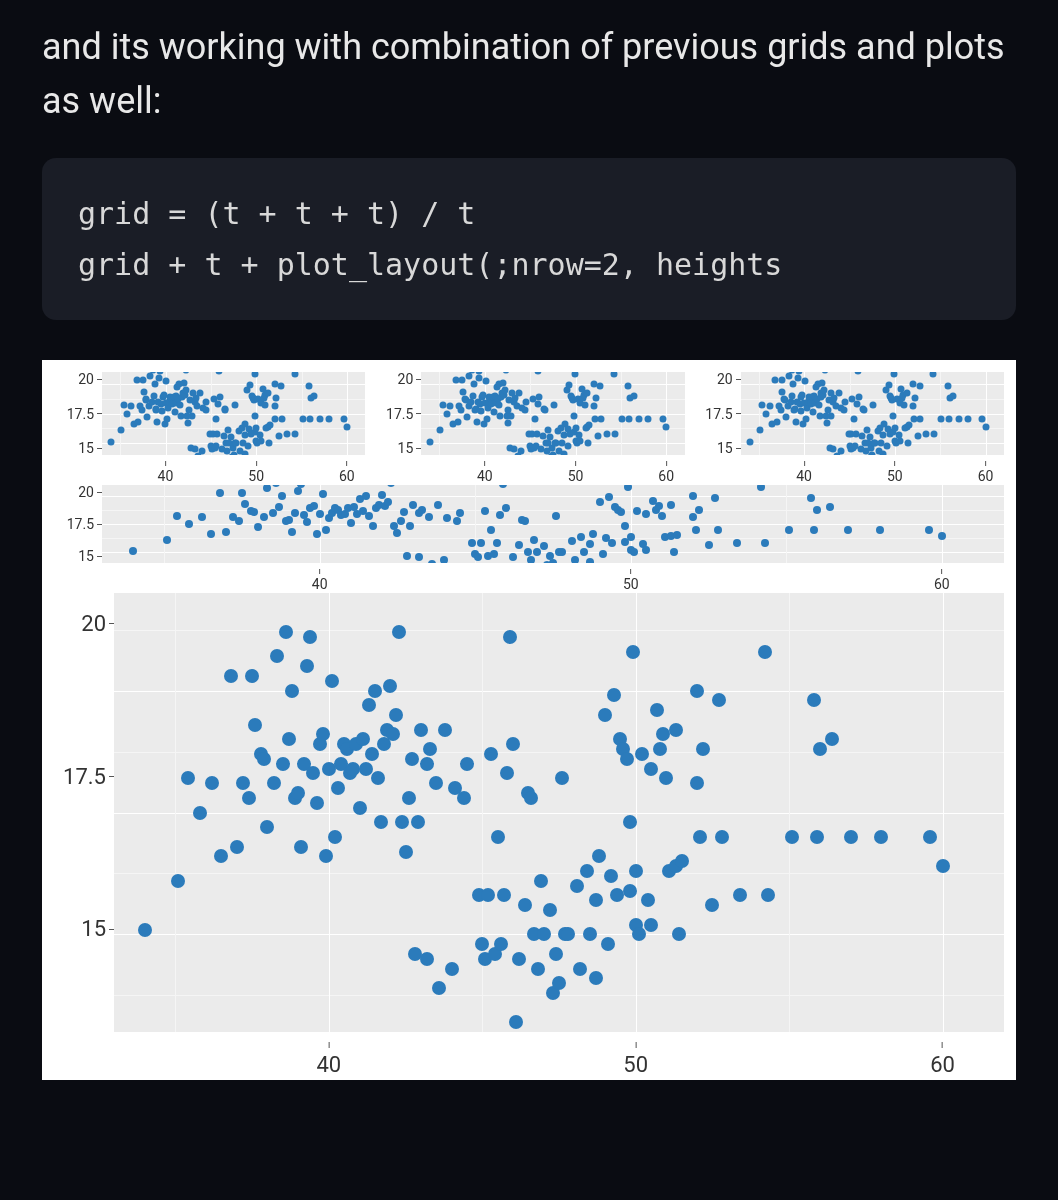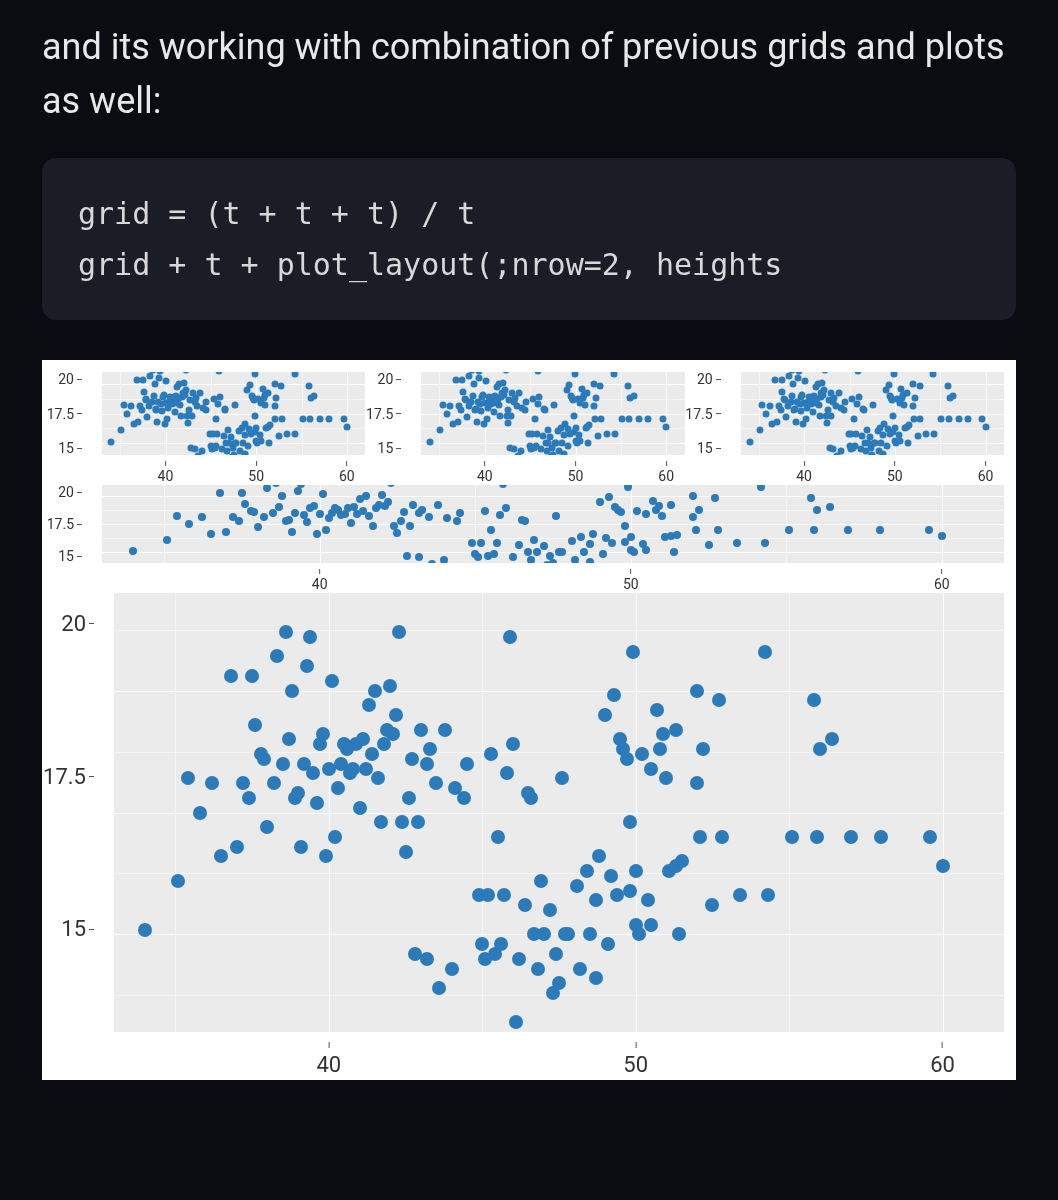--- a/index.html
+++ b/index.html
@@ -41,21 +41,21 @@
     flex-direction: column;
     flex: 1;
   }
   .panel-body { display: flex; flex: 1; }
   
   .y-axis {
     display: flex;
     flex-direction: column;
     justify-content: space-between;
     align-items: flex-end;
-    padding-right: 20px;
+    padding-right: 0;
     color: #333;
     font-size: 14px;
     line-height: 1;
   }
   .y-axis.small { font-size: 14px; }
   .y-axis.large { font-size: 22px; width: 60px; }
   .y-tick { display: flex; align-items: center; }
   .y-tick::after { content: ""; display: inline-block; width: 5px; height: 1px; background: #555; margin-left: 3px; }
   
   .plot-area {

